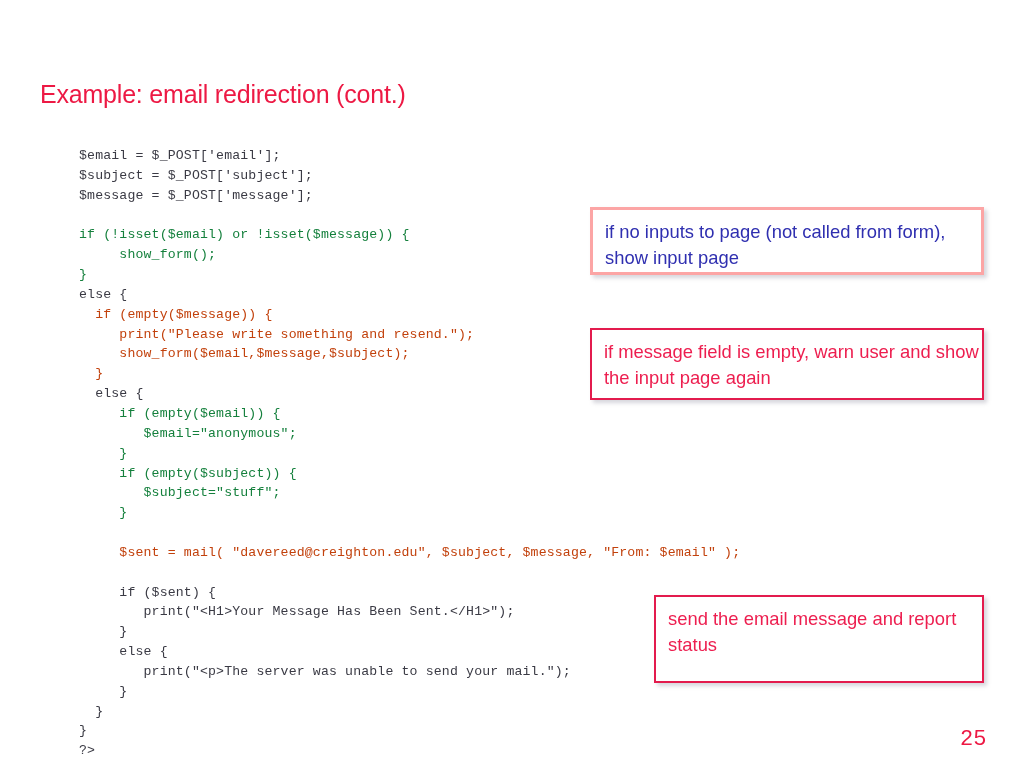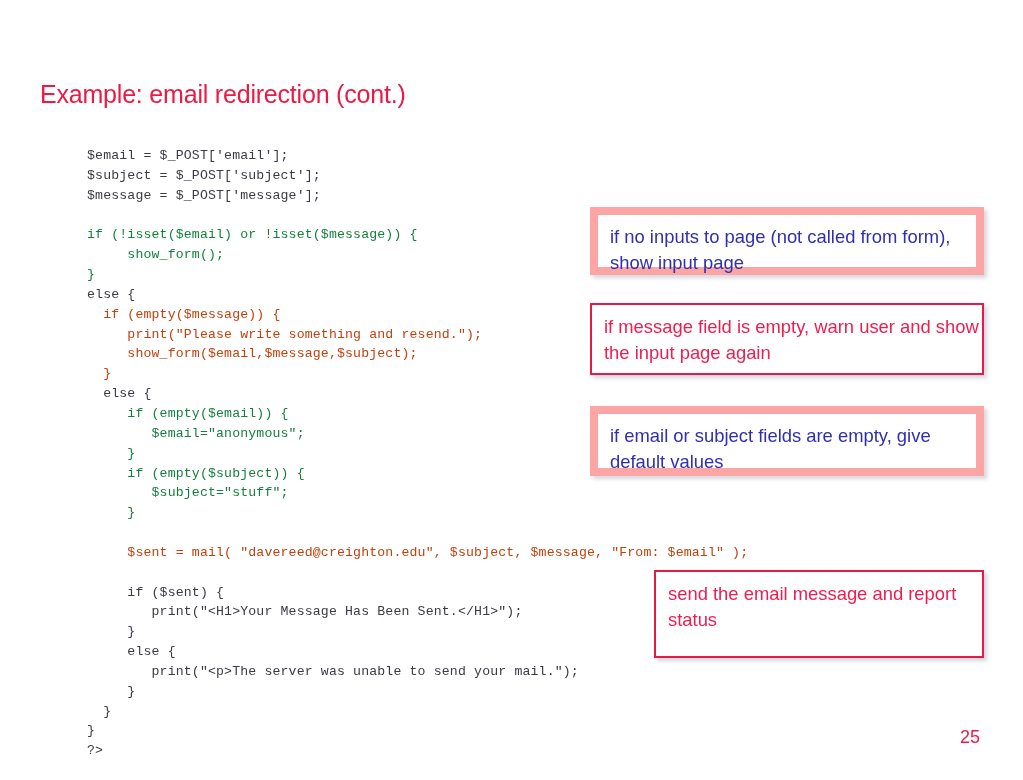--- a/index.html
+++ b/index.html
@@ -46,72 +46,71 @@
     top: 146px;
     font-family: "Liberation Mono", "DejaVu Sans Mono", monospace;
     font-size: 13.2px;
     line-height: 19.85px;
     white-space: pre;
     letter-spacing: 0.15px;
   }
   #code-block .line {
     white-space: pre;
     height: 19.85px;
-    margin-left: 8px;
   }
   .c-dark   { color: #3a3a44; }
   .c-violet { color: #15803d; }
   .c-pink   { color: #c2410c; }
 
   
   .callout {
     position: absolute;
     background: #ffffff;
     font-family: "Liberation Sans", sans-serif;
     font-size: 18.4px;
     line-height: 25.5px;
     padding: 9px 0 0 12px;
     box-shadow: 3px 3px 4px rgba(120,120,140,0.30);
   }
   .callout.blue {
-    border: 8px solid #fca5a5;
+    border: 3px solid #fca5a5;
     color: #2f2fb0;
   }
   .callout.red {
     border: 2px solid #e31b4d;
     color: #ed1e4f;
+    margin-top: 25px;
   }
 
   #callout-1 { left: 590px; top: 207px;  width: 394px; height: 68px; }
   #callout-2 { left: 590px; top: 303px;  width: 394px; height: 72px; }
   #callout-3 { left: 590px; top: 406px;  width: 394px; height: 70px; }
   #callout-4 { left: 654px; top: 570px;  width: 330px; height: 88px; }
 
   
   #page-number {
     position: absolute;
     left: 960px;
     top: 727px;
-    font-family: Liberation Sans, sans-serif;
-    font-size: 18px;
+    font-family: Liberation Mono, monospace;
+    font-size: 22px;
     color: #ED1944;
   }
 </style>
 </head>
 <body>
 
 <div id="slide">
 
   <h1 id="slide-title">Example: email redirection (cont.)</h1>
 
   <div id="code-block"><div class="line c-dark">$email = $_POST['email'];</div><div class="line c-dark">$subject = $_POST['subject'];</div><div class="line c-dark">$message = $_POST['message'];</div><div class="line c-dark">&nbsp;</div><div class="line c-violet">if (!isset($email) or !isset($message)) {</div><div class="line c-violet">     show_form();</div><div class="line c-violet">}</div><div class="line c-dark">else {</div><div class="line c-pink">  if (empty($message)) {</div><div class="line c-pink">     print("Please write something and resend.");</div><div class="line c-pink">     show_form($email,$message,$subject);</div><div class="line c-pink">  }</div><div class="line c-dark">  else {</div><div class="line c-violet">     if (empty($email)) {</div><div class="line c-violet">        $email="anonymous";</div><div class="line c-violet">     }</div><div class="line c-violet">     if (empty($subject)) {</div><div class="line c-violet">        $subject="stuff";</div><div class="line c-violet">     }</div><div class="line c-dark">&nbsp;</div><div class="line c-pink">     $sent = mail( "davereed@creighton.edu", $subject, $message, "From: $email" );</div><div class="line c-dark">&nbsp;</div><div class="line c-dark">     if ($sent) {</div><div class="line c-dark">        print("&lt;H1&gt;Your Message Has Been Sent.&lt;/H1&gt;");</div><div class="line c-dark">     }</div><div class="line c-dark">     else {</div><div class="line c-dark">        print("&lt;p&gt;The server was unable to send your mail.");</div><div class="line c-dark">     }</div><div class="line c-dark">  }</div><div class="line c-dark">}</div><div class="line c-dark">?&gt;</div></div>
 
   <div class="callout blue" id="callout-1">if no inputs to page (not called from form), show input page</div>
 
   <div class="callout red" id="callout-2">if message field is empty, warn user and show the input page again</div>
 
-  <div class="callout blue" id="callout-3">if email or subject fields are empty, give default values</div>
 
   <div class="callout red" id="callout-4">send the email message and report status</div>
 
   <div id="page-number">25</div>
 
 </div>
 
 </body></html>

